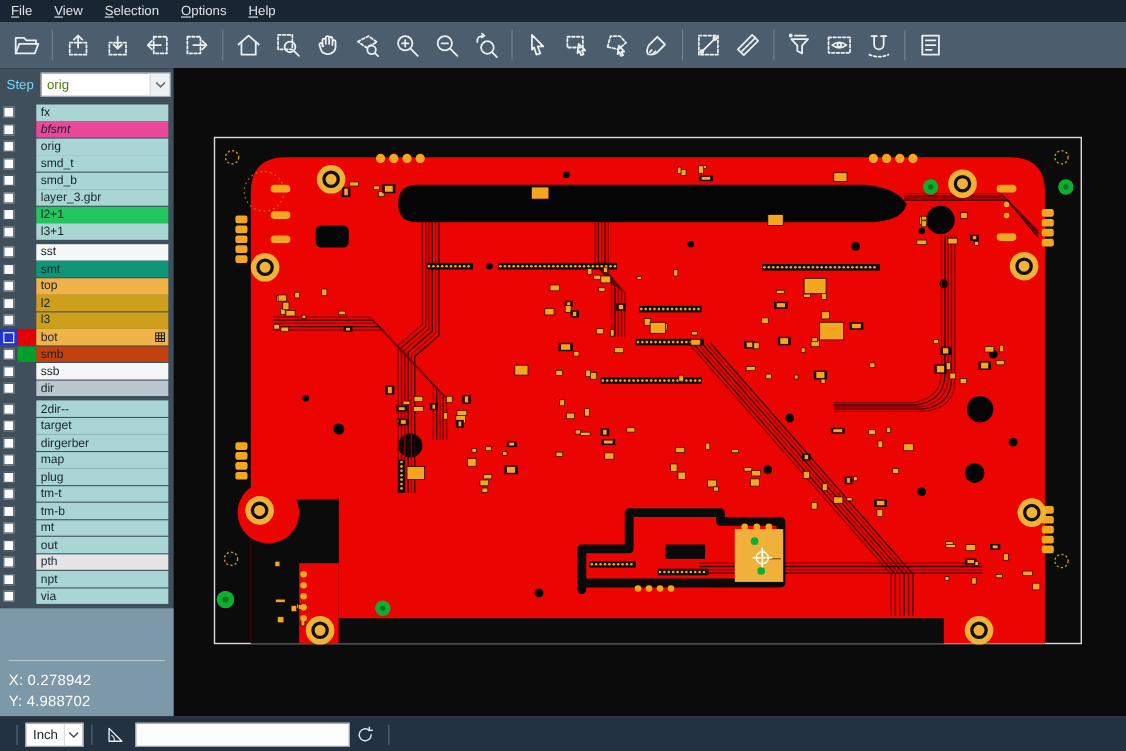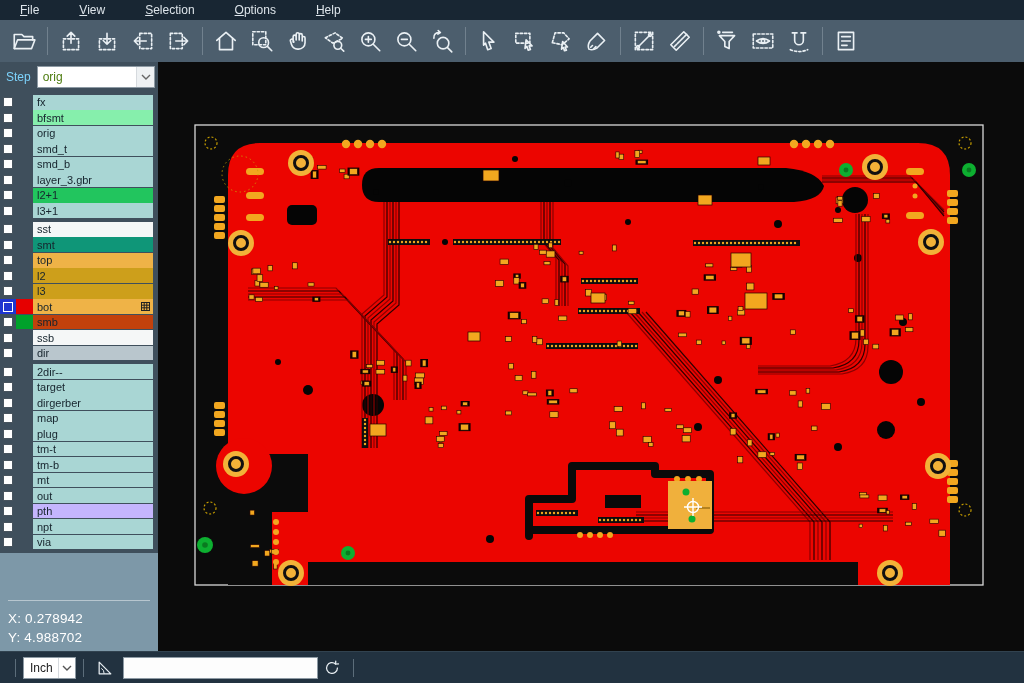--- a/index.html
+++ b/index.html
@@ -2,21 +2,21 @@
 <html><head>
 <meta charset="utf-8">
 <style>
   * { margin:0; padding:0; box-sizing:border-box; }
   html,body { width:1024px; height:683px; overflow:hidden; }
   body { font-family:"Liberation Sans", sans-serif; background:#0b0b0b; }
   .window { width:1024px; height:683px; display:flex; flex-direction:column; }
 
   
   .menubar { height:20px; background:#182633; display:flex; align-items:center; flex:0 0 auto; }
-  .menu-item { color:#dde4ea; font-size:12px; padding:0 20px; height:20px; line-height:20px; cursor:default; }
+  .menu-item { color:#dde4ea; font-size:12px; padding:0 10px; height:20px; line-height:20px; cursor:default; }
   .menu-item u { text-decoration:underline; }
 
   
   .toolbar { height:42px; background:#4c5e6d; display:flex; align-items:center; padding-left:6px; flex:0 0 auto; }
   .tb-btn { width:36px; height:36px; display:flex; align-items:center; justify-content:center; color:#eaf0f4; }
   .tb-btn svg { width:26px; height:26px; }
   .tb-sep { width:1px; height:28px; background:#71818e; margin:0 5px; flex:0 0 auto; }
 
   
   .content { flex:1 1 auto; display:flex; min-height:0; }
@@ -273,21 +273,21 @@
                 <div class="cb"></div>
               </div>
               <div class="swatch-cell"></div>
               <div class="label-cell" style="background: rgb(169, 214, 212);">fx</div>
             </div>
             <div class="layer-row">
               <div class="cb-cell">
                 <div class="cb"></div>
               </div>
               <div class="swatch-cell"></div>
-              <div class="label-cell" style="background: #86efac;">bfsmt</div>
+              <div class="label-cell" style="background: #ec4899; font-style: italic;">bfsmt</div>
             </div>
             <div class="layer-row">
               <div class="cb-cell">
                 <div class="cb"></div>
               </div>
               <div class="swatch-cell"></div>
               <div class="label-cell" style="background: rgb(169, 214, 212);">orig</div>
             </div>
             <div class="layer-row">
               <div class="cb-cell">
@@ -459,21 +459,21 @@
                 <div class="cb"></div>
               </div>
               <div class="swatch-cell"></div>
               <div class="label-cell" style="background: rgb(169, 214, 212);">out</div>
             </div>
             <div class="layer-row">
               <div class="cb-cell">
                 <div class="cb"></div>
               </div>
               <div class="swatch-cell"></div>
-              <div class="label-cell" style="background: #c4b5fd;">pth</div>
+              <div class="label-cell" style="background: #e5e5e5;">pth</div>
             </div>
             <div class="layer-row">
               <div class="cb-cell">
                 <div class="cb"></div>
               </div>
               <div class="swatch-cell"></div>
               <div class="label-cell" style="background: rgb(169, 214, 212);">npt</div>
             </div>
             <div class="layer-row">
               <div class="cb-cell">

